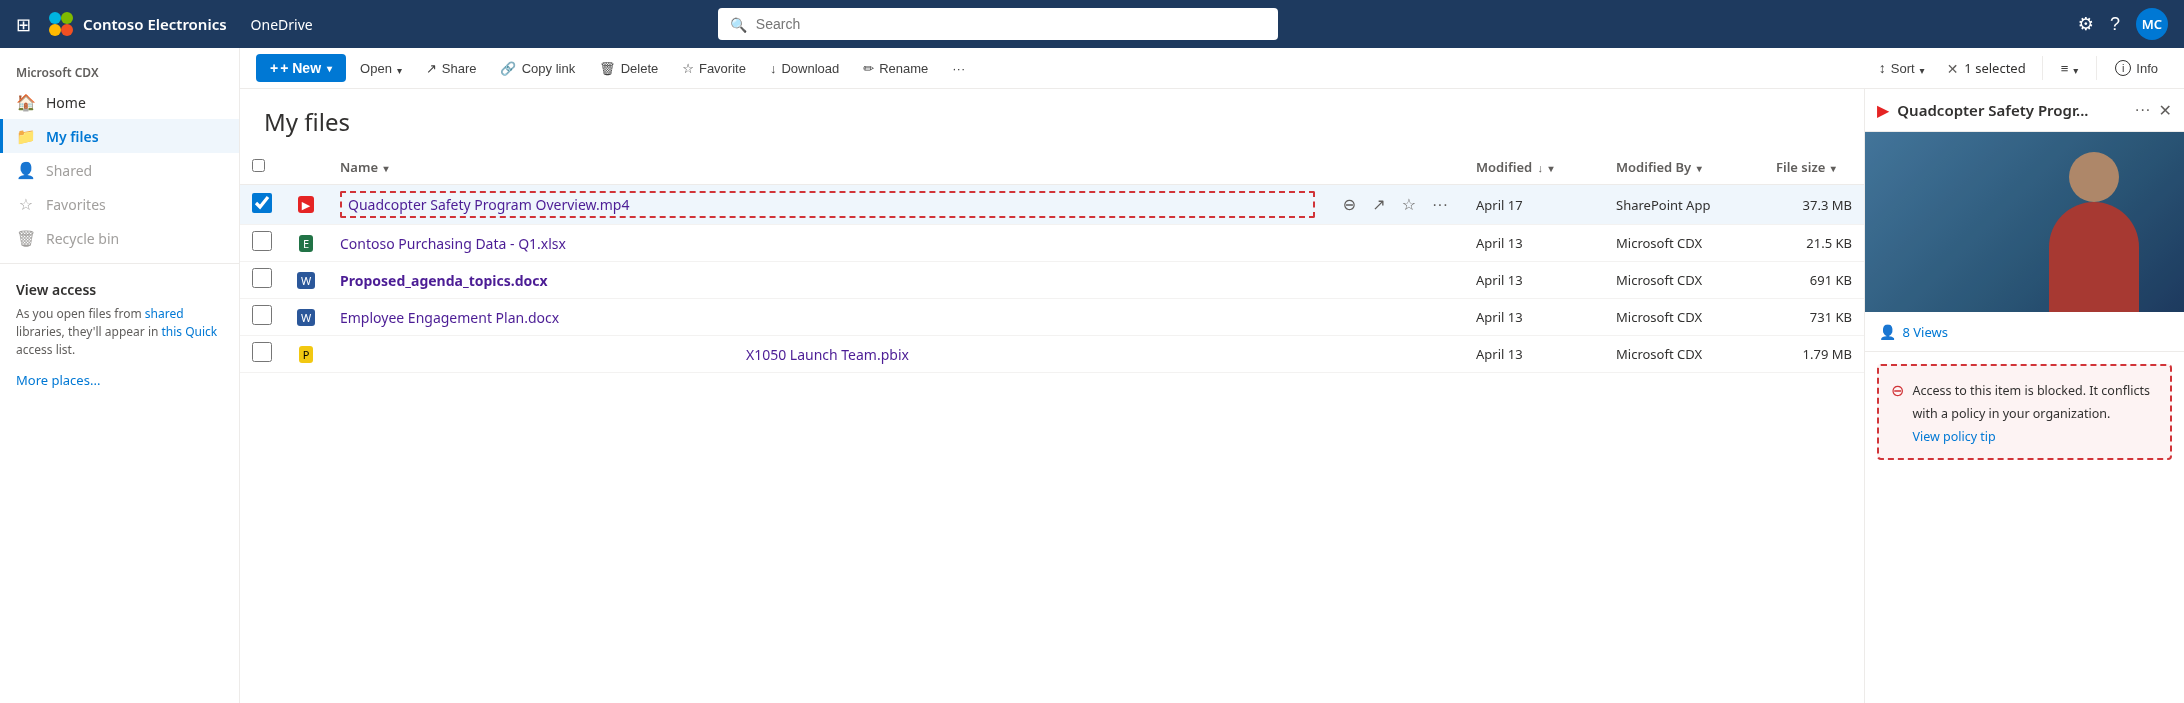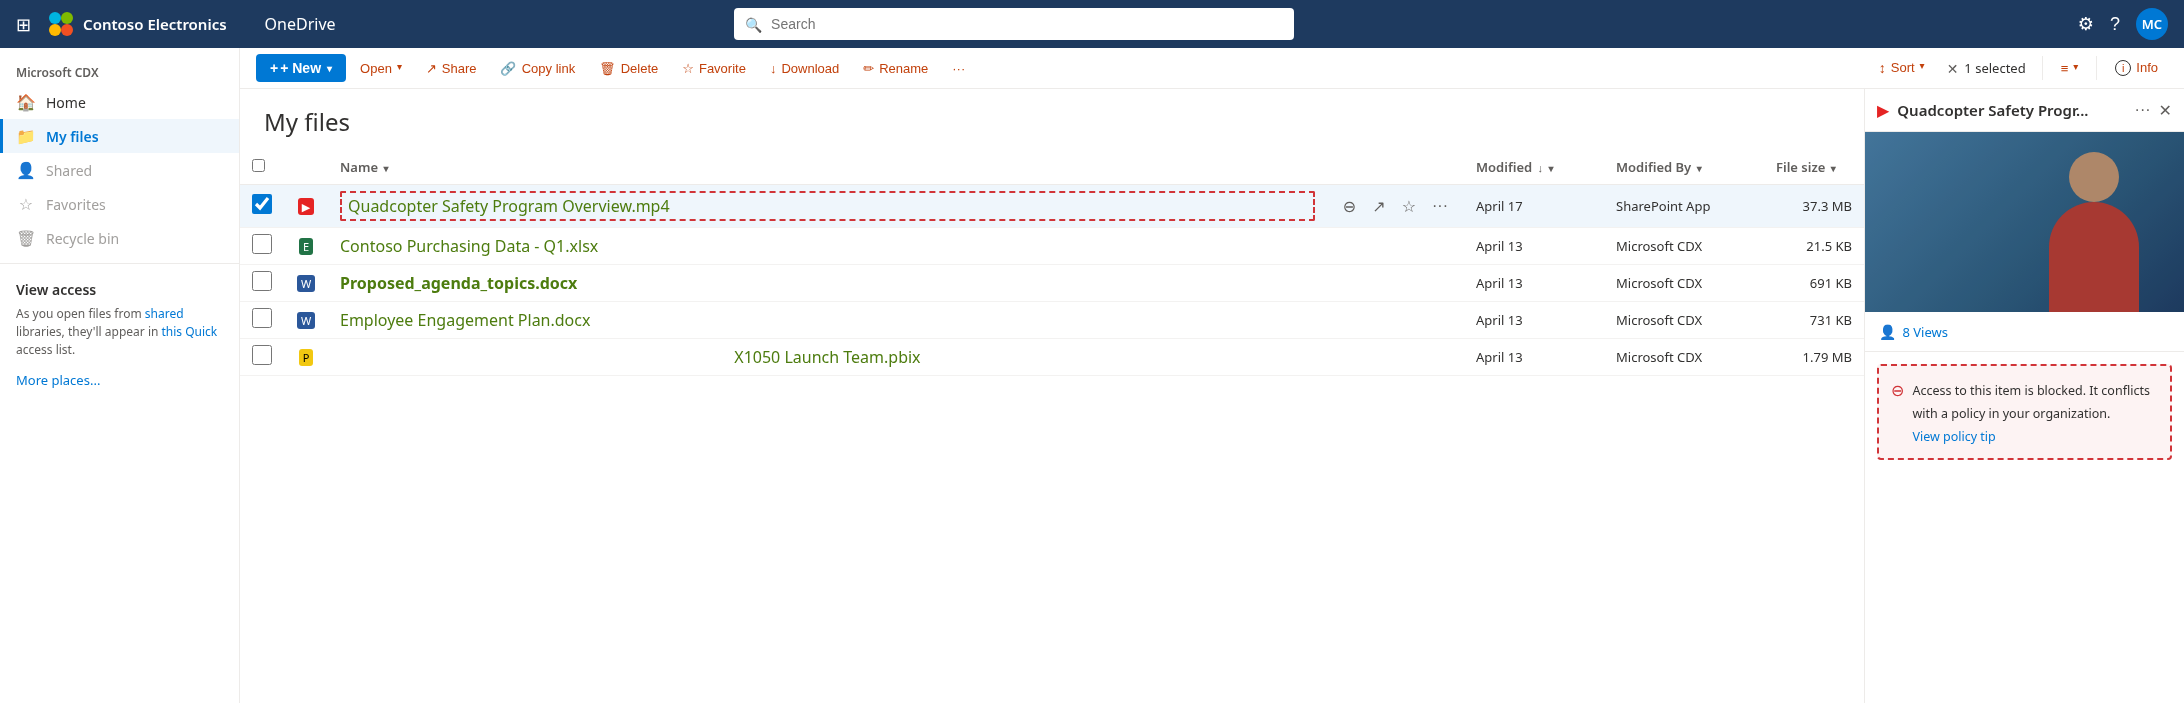--- a/index.html
+++ b/index.html
@@ -12,21 +12,21 @@
       align-items: center;
       padding: 0 16px;
       height: 48px;
       gap: 12px;
       flex-shrink: 0;
     }
     .nav-grid-icon { color: #fff; font-size: 18px; cursor: pointer; margin-right: 4px; }
     .nav-logo { display: flex; align-items: center; gap: 8px; }
     .nav-logo-icon { width: 28px; height: 28px; }
     .nav-logo-text { color: #fff; font-size: 15px; font-weight: 600; }
-    .nav-app-name { color: #fff; font-size: 16px; margin-left: 26px; }
+    .nav-app-name { color: #fff; font-size: 14px; margin-left: 12px; }
     .nav-search {
       flex: 1;
       max-width: 560px;
       margin: 0 auto;
       background: #fff;
       border-radius: 4px;
       display: flex;
       align-items: center;
       padding: 0 12px;
       height: 32px;
@@ -123,22 +123,22 @@
       display: flex; align-items: center; gap: 6px;
       font-weight: 600;
     }
     .toolbar-btn {
       background: none;
       border: none;
       border-radius: 4px;
       padding: 6px 10px;
       font-size: 13px;
       cursor: pointer;
-      color: #c2410c;
-      display: flex; align-items: flex-start; gap: 5px;
+      color: #404040;
+      display: flex; align-items: flex-end; gap: 5px;
     }
     .toolbar-separator { width: 1px; height: 24px; background: #edebe9; margin: 0 4px; }
     .toolbar-spacer { flex: 1; }
     .selected-badge {
       display: flex; align-items: center; gap: 6px;
       font-size: 13px; color: #323130;
       padding: 4px 8px;
     }
     .selected-x {
       cursor: pointer; font-size: 14px; color: #605e5c;
@@ -161,21 +161,21 @@
       color: #605e5c;
       border-bottom: 1px solid #edebe9;
       white-space: nowrap;
       cursor: pointer;
     }
     .file-table td { padding: 6px 12px; font-size: 13px; color: #323130; border-bottom: 1px solid #f3f2f1; }
     .file-table tr.selected td { background: #eff6fc; }
 
     .file-checkbox { width: 20px; height: 20px; accent-color: #0078d4; cursor: pointer; }
     .file-icon { width: 20px; height: 20px; display: flex; align-items: center; justify-content: center; font-size: 16px; }
-    .file-name { color: #4d7c0f; cursor: pointer; font-size: 16px; }
+    .file-name { color: #4c1d95; cursor: pointer; font-size: 14px; }
     .file-actions { display: flex; align-items: center; gap: 8px; }
     .file-action-btn { background: none; border: none; cursor: pointer; color: #605e5c; font-size: 16px; padding: 2px 4px; }
 
     
     .right-panel {
       width: 320px;
       border-left: 1px solid #edebe9;
       background: #fff;
       display: flex;
       flex-direction: column;

